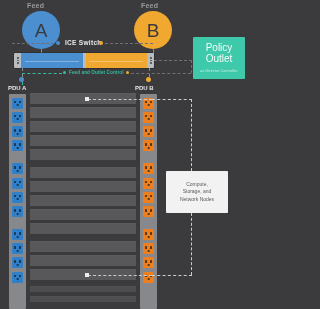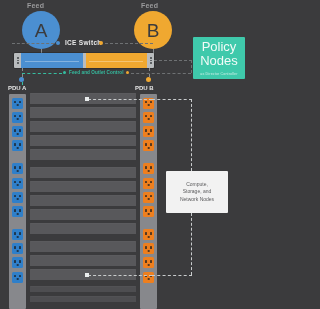--- a/index.html
+++ b/index.html
@@ -67,21 +67,21 @@
     letter-spacing:.1px;
   }
 
   
   .policy{
     background:#3fc9ab;
     display:flex;flex-direction:column;align-items:center;justify-content:center;
     text-align:center;
     border-radius:1px;
   }
-  .policy-title{font-size:13px;color:#f2fbf8;line-height:1.08;font-weight:400;}
+  .policy-title{font-size:10px;color:#f2fbf8;line-height:1.08;font-weight:400;}
   .policy-sub{font-size:3.6px;color:#cdeee6;margin-top:4px;letter-spacing:.15px;}
 
   
   .pdu-label{font-size:6px;font-weight:700;color:#e6e6e6;white-space:nowrap;}
   .pdu-col{
     background:#87888c;
     border-radius:1px;
     display:flex;flex-direction:column;align-items:center;
   }
   .pdu-group{display:flex;flex-direction:column;align-items:center;}
@@ -172,21 +172,21 @@
 
   <div class="abs dash-h-teal" style="left:22px;top:72.5px;width:40px;"></div>
   <div class="abs dash-h-dark" style="left:131px;top:72.5px;width:60px;"></div>
   <div class="abs dash-v-teal" style="left:22px;top:72.5px;height:12px;"></div>
 
   <div class="abs dash-v-dark" style="left:191px;top:60px;height:13px;"></div>
   <div class="abs dash-h-dark" style="left:154px;top:60px;width:38px;"></div>
 
   <div class="abs policy" style="left:193px;top:37px;width:52px;height:42px;">
     <div class="policy-title">Policy</div>
-    <div class="policy-title">Nodes</div>
+    <div class="policy-title">Outlet</div>
     <div class="policy-sub">as Director Controller</div>
   </div>
 
   <div class="abs dot dot-blue" style="left:19px;top:77px;width:5px;height:5px;"></div>
   <div class="abs dash-v" style="left:21.5px;top:68px;height:9px;"></div>
   <div class="abs pdu-label" style="left:8px;top:85px;">PDU A</div>
 
   <div class="abs dot dot-orange" style="left:146px;top:77px;width:5px;height:5px;"></div>
   <div class="abs dash-v" style="left:148.5px;top:68px;height:9px;"></div>
   <div class="abs pdu-label" style="left:135px;top:85px;">PDU B</div>

